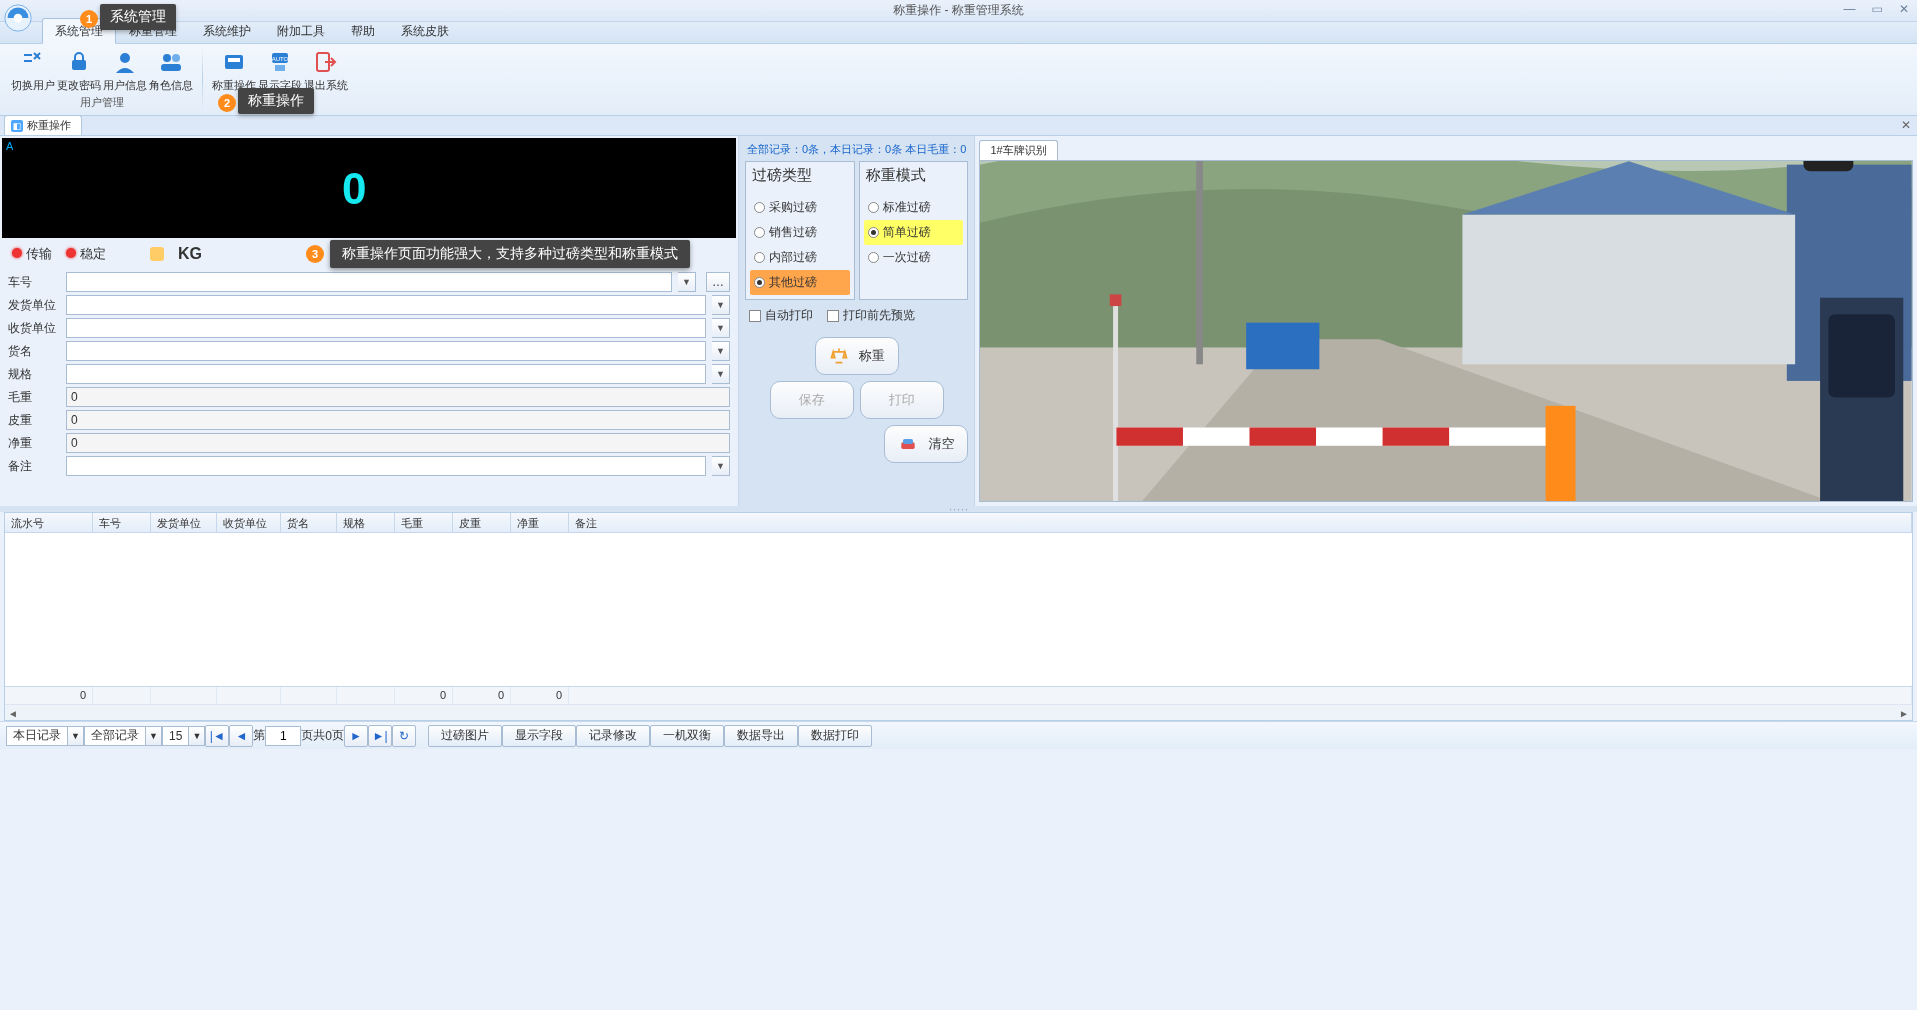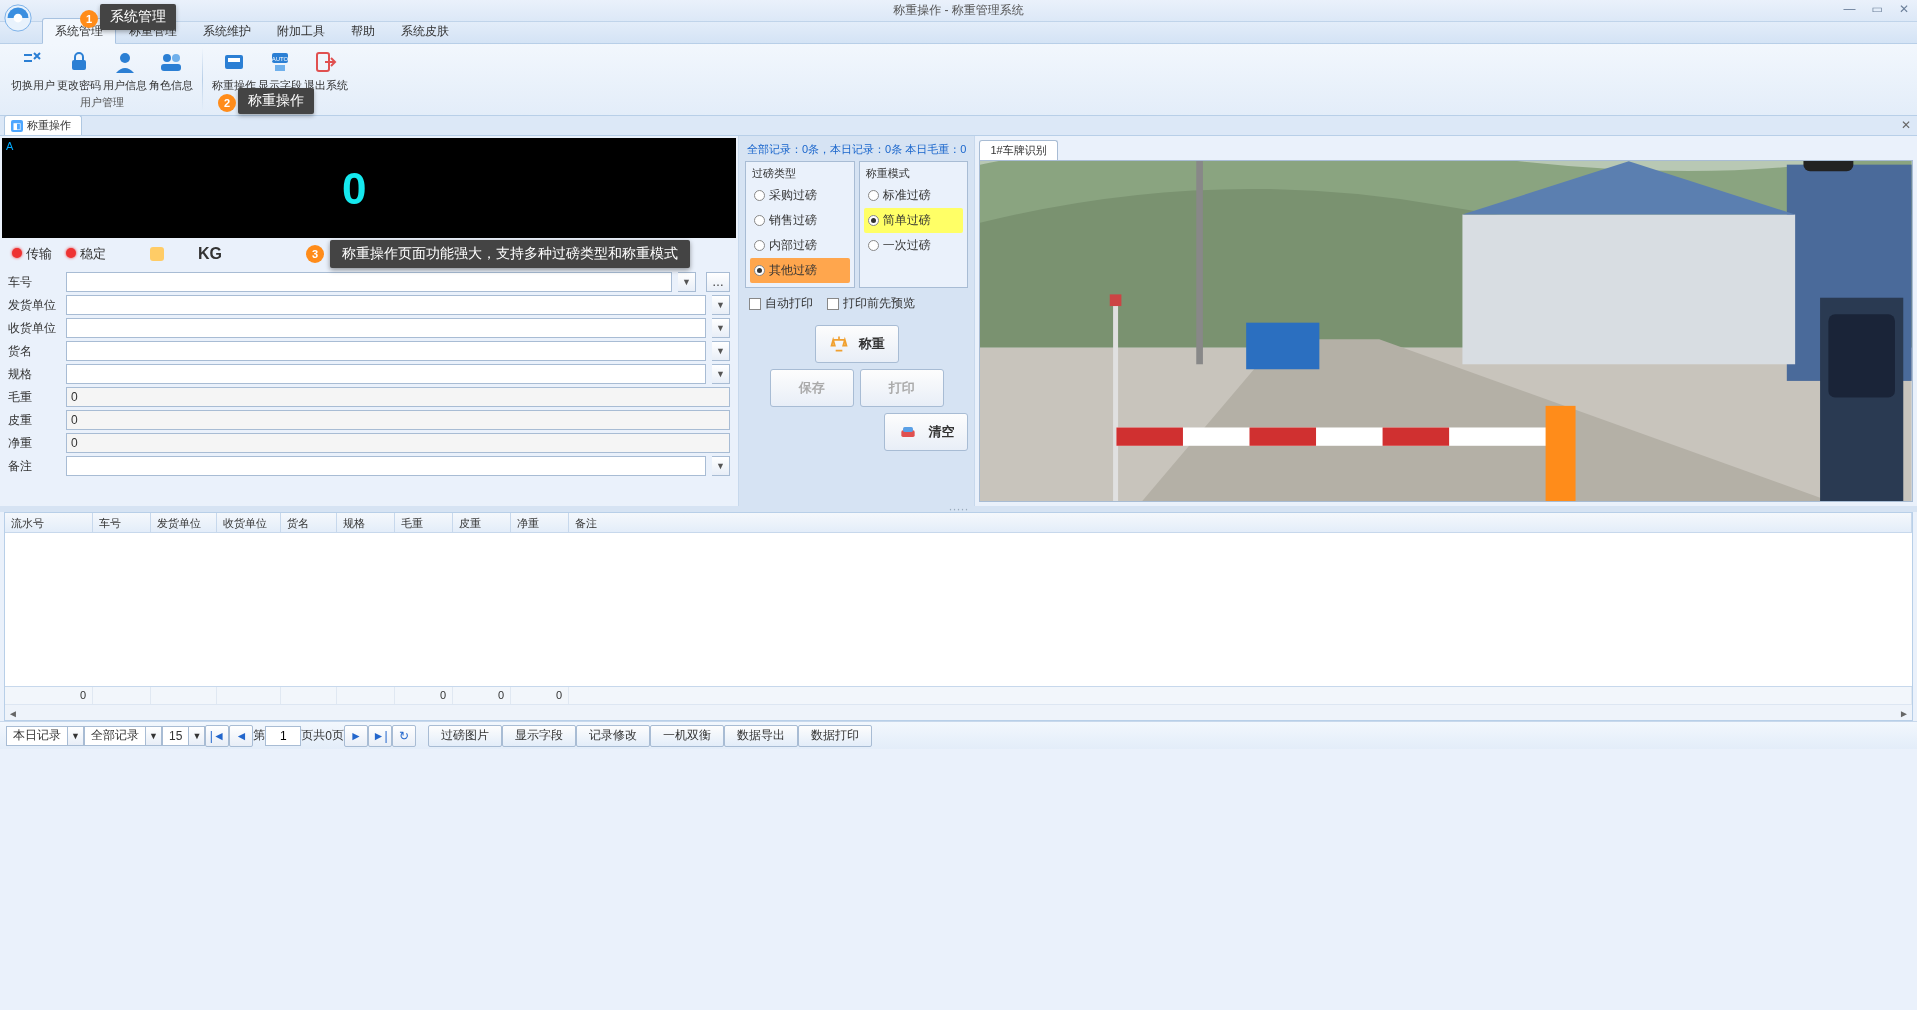--- a/index.html
+++ b/index.html
@@ -51,32 +51,32 @@
 .form-row .flabel { width:52px; text-align:left; font-size:12px; color:#333;}
 .finput { flex:1; height:20px; border:1px solid #a8bcd4; background:#fff; padding:0 4px; font-size:12px;}
 .finput.ro { background:#f5f5f5; color:#333;}
 .fcombo-btn { width:18px; height:20px; border:1px solid #a8bcd4; border-left:none; background:linear-gradient(#fff,#e8eef7); display:flex; align-items:center; justify-content:center; cursor:pointer; font-size:9px; color:#555;}
 .fdots { width:24px; height:20px; border:1px solid #a8bcd4; background:linear-gradient(#fff,#e8eef7); margin-left:4px; display:flex; align-items:center; justify-content:center; cursor:pointer;}
 
 .mid-pane { flex:0 0 210px; border-left:1px solid #c7d8ec; border-right:1px solid #c7d8ec; padding:4px 6px; background:#d6e3f3; display:flex; flex-direction:column;}
 .record-info { color:#1a66cc; font-size:11px; padding:2px 2px 4px; white-space:nowrap; overflow:hidden;}
 .mid-columns { display:flex; gap:4px;}
 .group-box { border:1px solid #a8bcd4; background:#eaf1fb; padding:4px 4px 4px 4px; flex:1;}
-.group-title { font-size:11px; color:#333; margin-bottom:2px; padding-left:2px;}
+.group-title { font-size:15px; color:#333; margin-bottom:10px; padding-left:2px;}
 .radio-row { display:flex; align-items:center; gap:4px; padding:4px 4px; font-size:12px; cursor:pointer; border-radius:2px;}
 .radio-row.sel-orange { background:#ffa64d;}
 .radio-row.sel-yellow { background:#ffff66;}
 .radio-dot { width:11px; height:11px; border:1px solid #888; border-radius:50%; display:inline-flex; align-items:center; justify-content:center; background:#fff;}
 .radio-dot.on::after { content:""; width:5px; height:5px; background:#333; border-radius:50%;}
 .check-row { display:flex; align-items:center; gap:4px; padding:3px 2px; font-size:12px;}
 .checkbox { width:12px; height:12px; border:1px solid #888; background:#fff;}
 
 .action-buttons { margin-top:6px; display:flex; flex-direction:column; gap:6px; align-items:center;}
 .action-row { display:flex; gap:6px;text-align:center;}
-.big-btn { width:84px; height:38px; border:1px solid #a8bcd4; background:linear-gradient(#fdfdfd,#e8eef7); border-radius:3px; display:flex; align-items:center; justify-content:center; gap:10px; font-size:13px; cursor:pointer;font-weight:bold;}
+.big-btn { width:84px; height:38px; border:1px solid #a8bcd4; background:linear-gradient(#fdfdfd,#e8eef7); border-radius:10px; display:flex; align-items:center; justify-content:center; gap:10px; font-size:13px; cursor:pointer;}
 .big-btn.disabled { color:#aaa; cursor:default;}
 .big-btn .bico { width:20px; height:20px;}
 
 .right-pane { flex:1; padding:4px; display:flex; flex-direction:column;}
 .cam-tab { display:flex;}
 .cam-tab-item { border:1px solid #a8bcd4; border-bottom:none; background:#fff; padding:2px 10px; font-size:11px; border-radius:3px 3px 0 0;}
 .cam-view { flex:1; border:1px solid #a8bcd4; background:#d6e3f3; position:relative; overflow:hidden;}
 
 .splitter { height:6px; background:#d6e3f3; cursor:ns-resize; display:flex; align-items:center; justify-content:center; color:#9ab;}
 
@@ -229,21 +229,21 @@
 
   <div class="left-pane">
     <div class="weight-display">
       <span class="lbl-a">A</span>
       <span class="big-num">0</span>
     </div>
     <div class="status-row">
       <span><span class="led red"></span><span>传输</span></span>
       <span><span class="led red"></span><span>稳定</span></span>
       <span class="hand" style="margin-left:30px;"></span>
-      <span class="kg" style="margin-left:20px;">KG</span>
+      <span class="kg" style="">KG</span>
     </div>
 
     <div class="annotation-tip3">
       <div class="badge-num" style="position:static; margin-right:6px;">3</div>
       <div class="tip-body">称重操作页面功能强大，支持多种过磅类型和称重模式</div>
     </div>
 
     <div class="form-area">
       <div class="form-row">
           <span class="flabel">车号</span>

